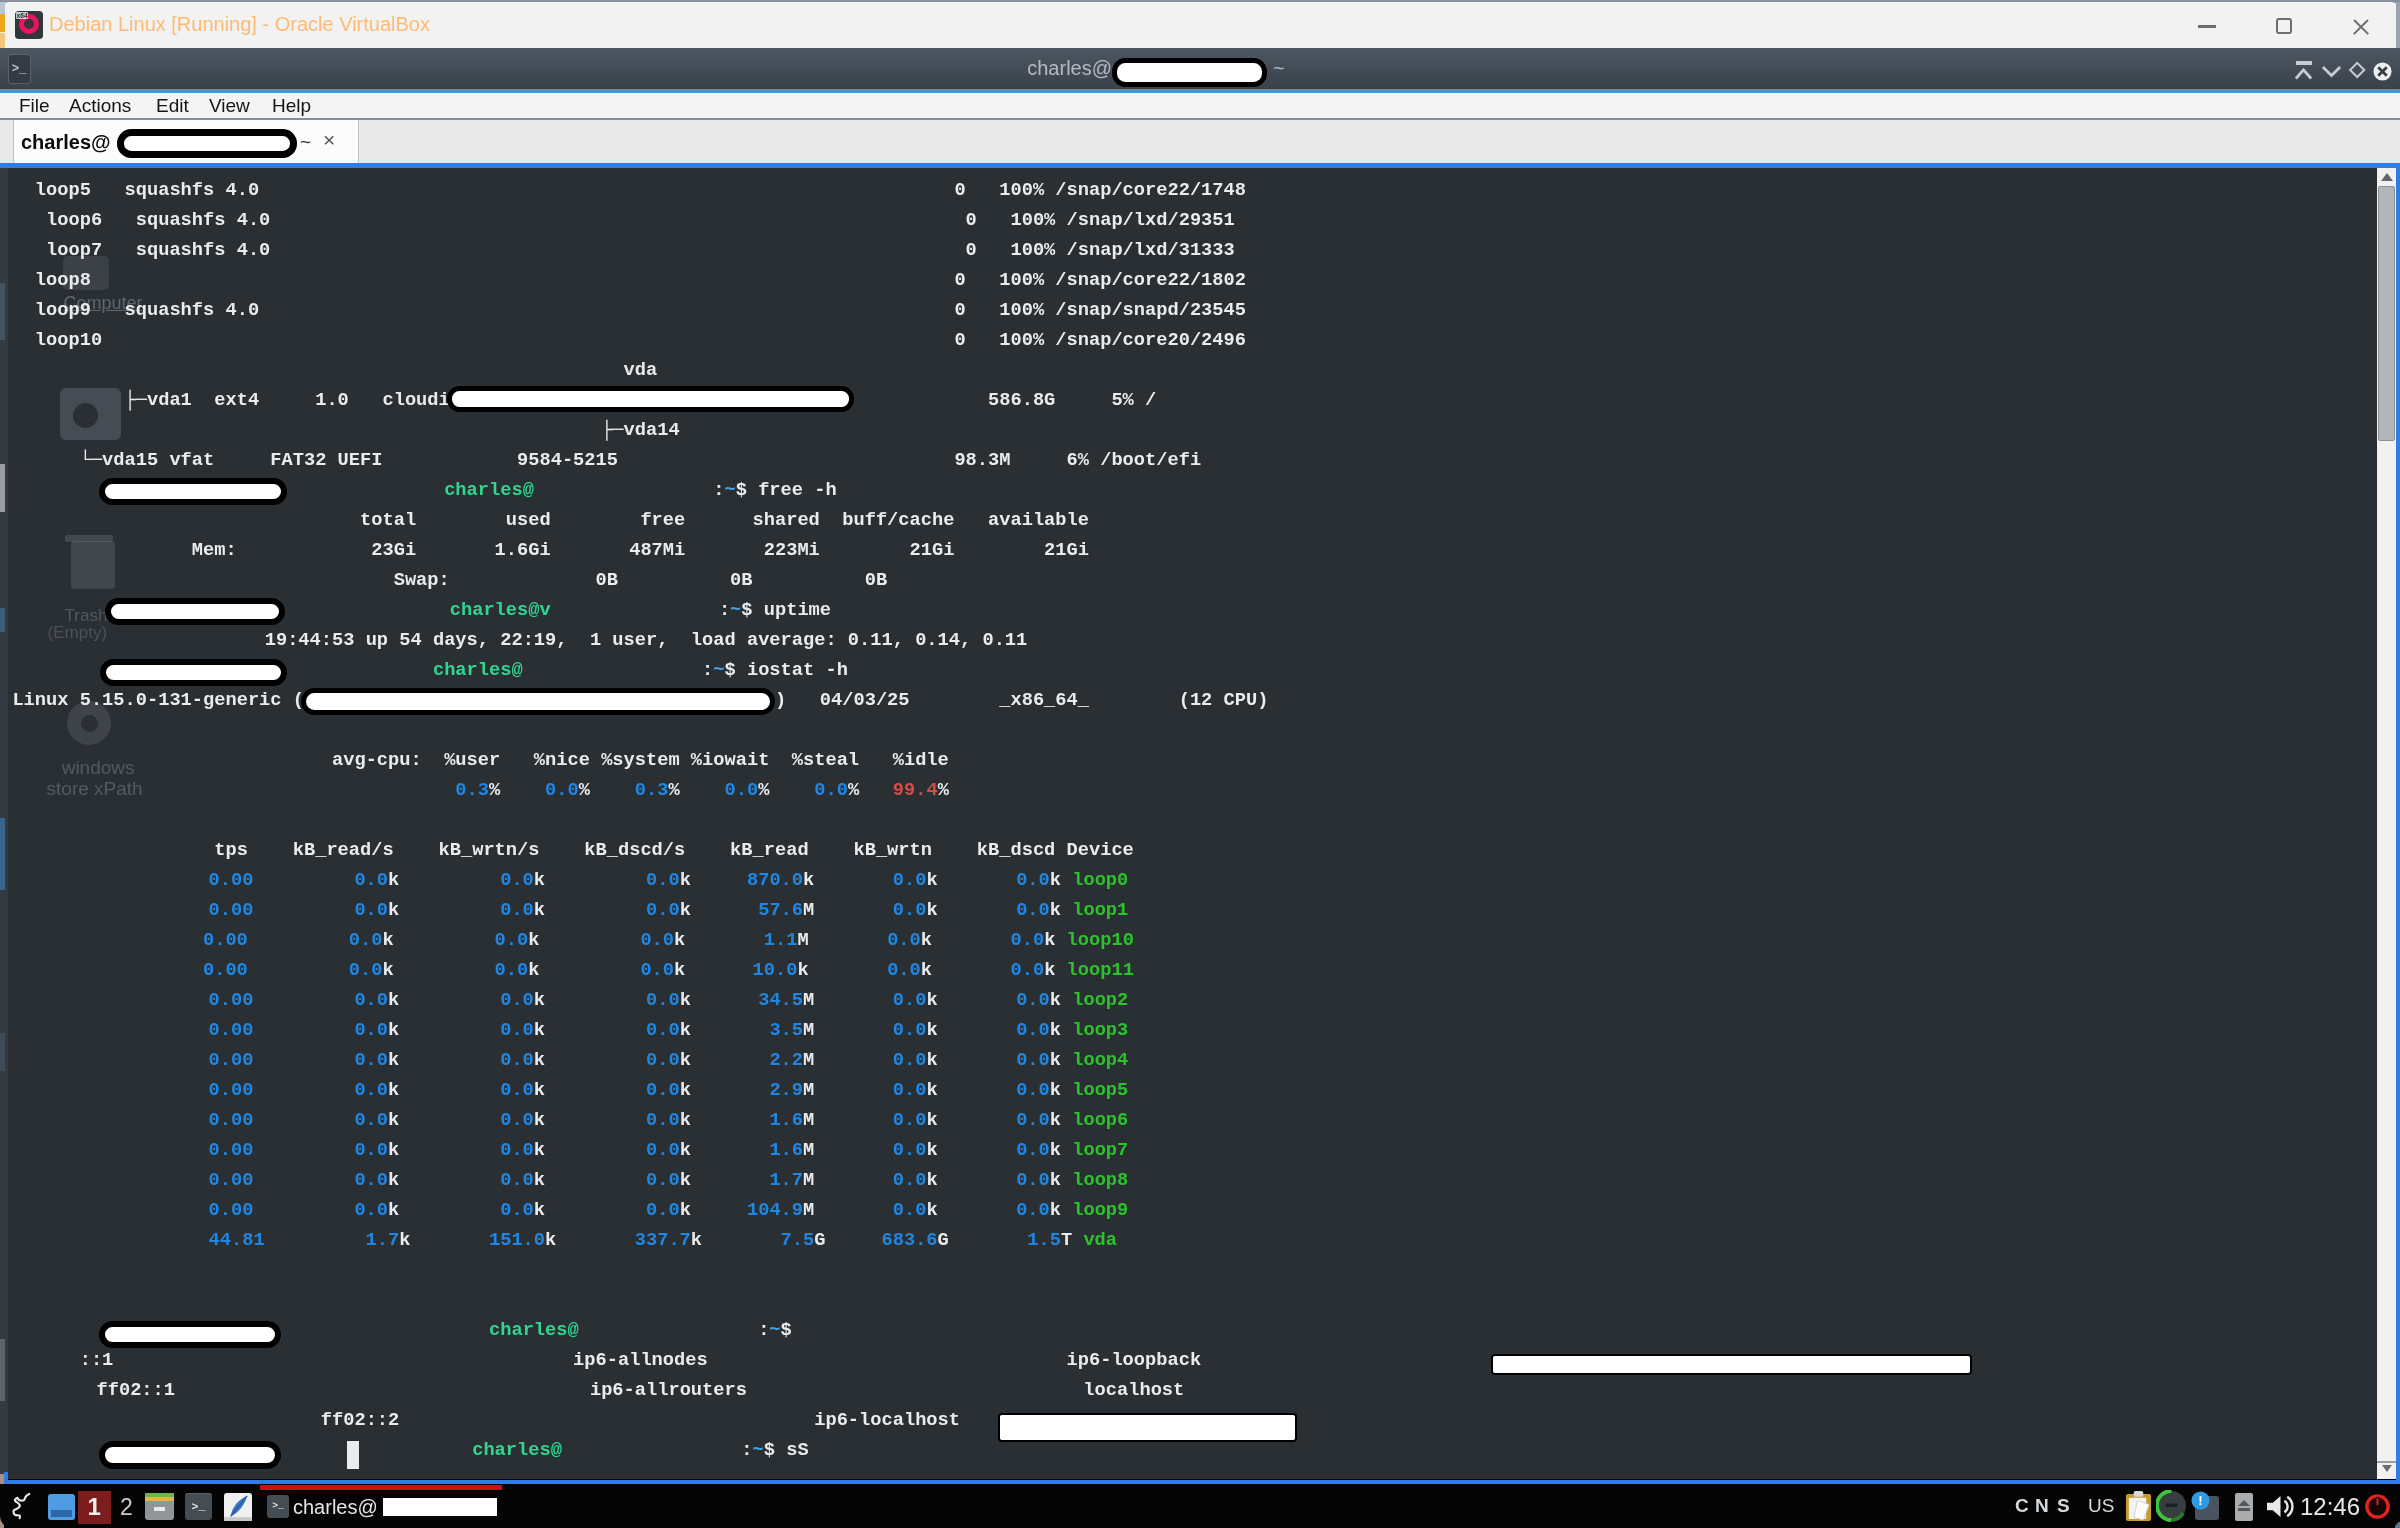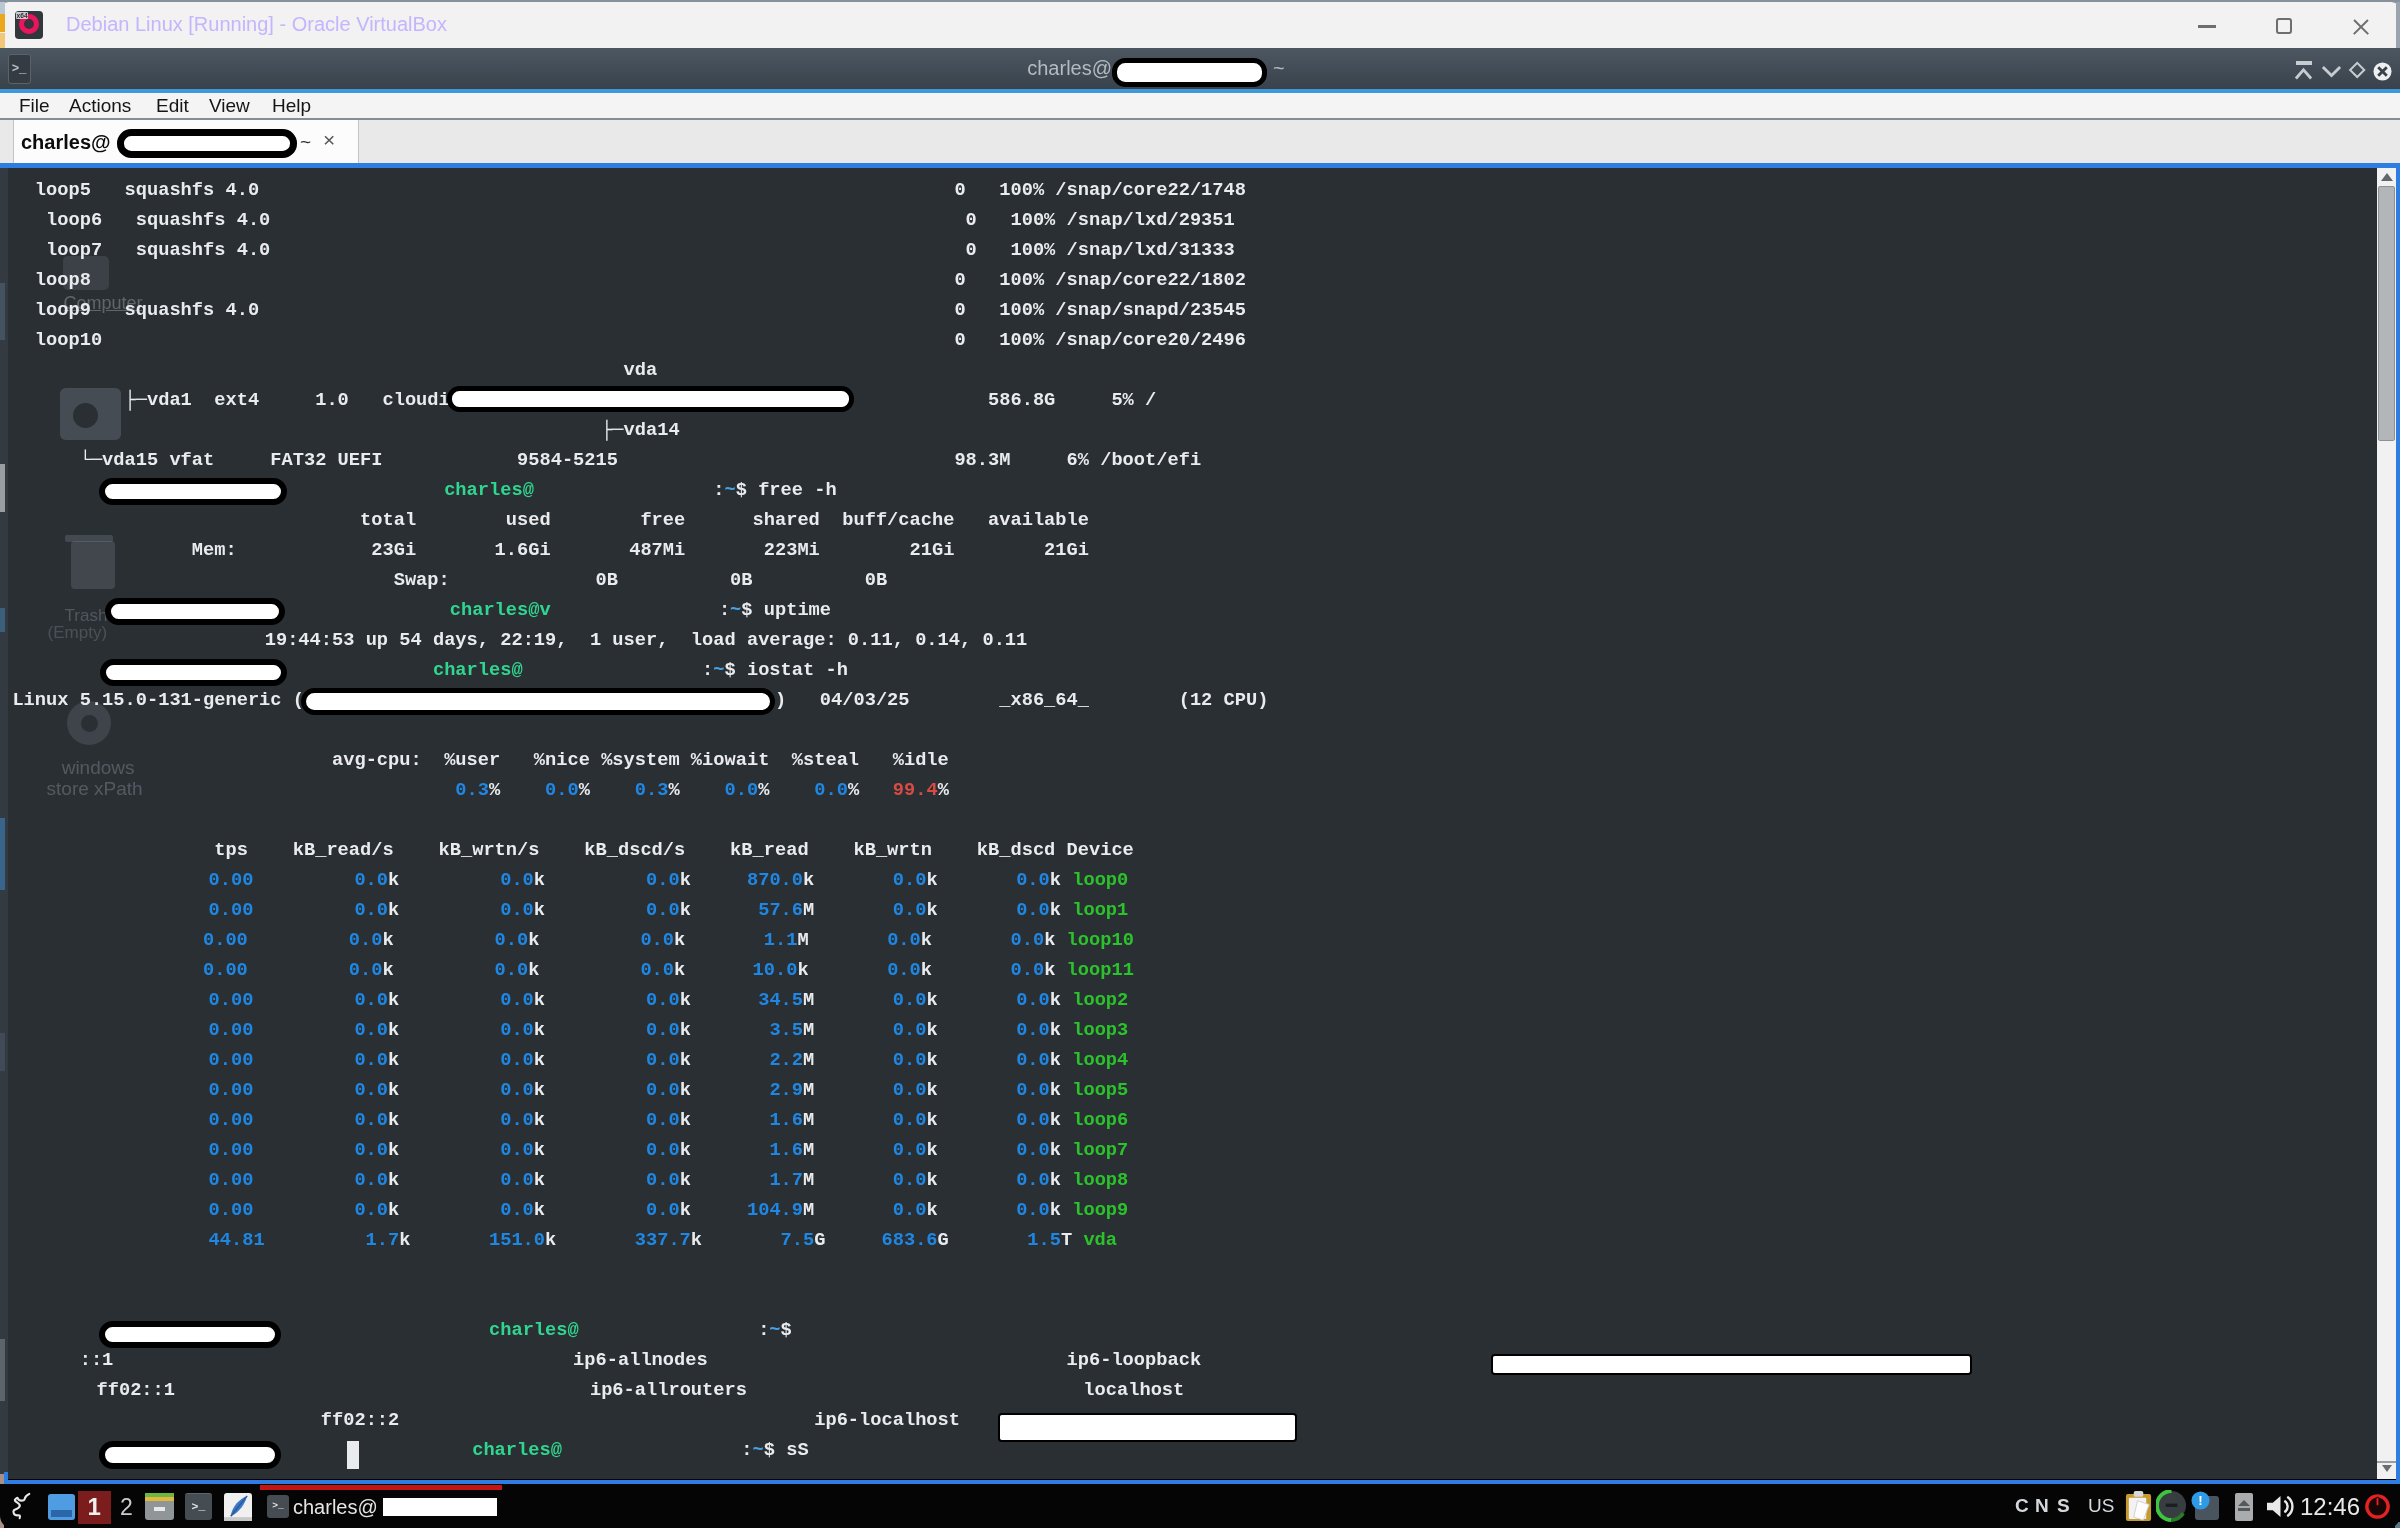--- a/index.html
+++ b/index.html
@@ -6,21 +6,21 @@
 .abs { position:absolute; }
 
 #topedge { left:0; top:0; width:2400px; height:11.5px; background:#87919b; }
 #titlebar { left:0; top:1.9px; width:2400px; height:46px; background:#f2f2f2; border-radius:8.6px 8.6px 0 0; }
 #behindL1 { left:0; top:1.9px; width:4.8px; height:12.4px; background:#b9c7d4; }
 #behindL2 { left:0; top:14.3px; width:4.8px; height:18px; background:#e9a81e; }
 #behindL3 { left:0; top:32.5px; width:4.8px; height:15.3px; background:#f2c878; }
 #vbicon { left:15.3px; top:10.5px; width:28px; height:28px; background:#30373d; border-radius:3.8px; }
 #vbring { left:3.8px; top:3.8px; width:20px; height:20px; border-radius:50%; border:5.7px solid #e8175d; box-shadow:inset 0 0 1.9px #8a0f3a, 0 0 1px #b01048; }
 #vbx64 { left:1px; top:1px; width:11.5px; height:7.6px; background:rgba(215,218,221,.92); border-radius:1px; color:#333; font-size:6.7px; line-height:7.6px; text-align:center; font-weight:bold; }
-#title { left:66px; top:13.4px; font-size:20px; color:#c4b5fd; }
+#title { left:49px; top:13.4px; font-size:20px; color:#fdba74; }
 #btnmin { left:2198px; top:25px; width:18px; height:2.9px; background:#6e6e6e; }
 #btnmax { left:2276px; top:18px; width:16.3px; height:16.3px; border:2.4px solid #6e6e6e; border-radius:2.9px; }
 .x1,.x2 { left:2351px; top:26px; width:20px; height:2.4px; background:#6e6e6e; }
 .x1 { transform:rotate(45deg); } .x2 { transform:rotate(-45deg); }
 
 #guestbar { left:0; top:48px; width:2400px; height:41px; background:linear-gradient(#4d5762,#39424b); }
 #gicon { left:7.6px; top:5.7px; width:23px; height:30px; background:#343b42; border:1px solid #5a636c; border-radius:2.9px; color:#b9c1c8; font-family:"Liberation Mono",monospace; font-size:12.4px; font-weight:bold; line-height:28px; text-align:center; }
 #gtitle { right:1288px; top:57px; font-size:20px; color:#b3bac1; }
 #gtilde { left:1273px; top:57px; font-size:20px; color:#b3bac1; }
 #blue1 { left:0; top:89px; width:2400px; height:3.8px; background:#3f98da; }

